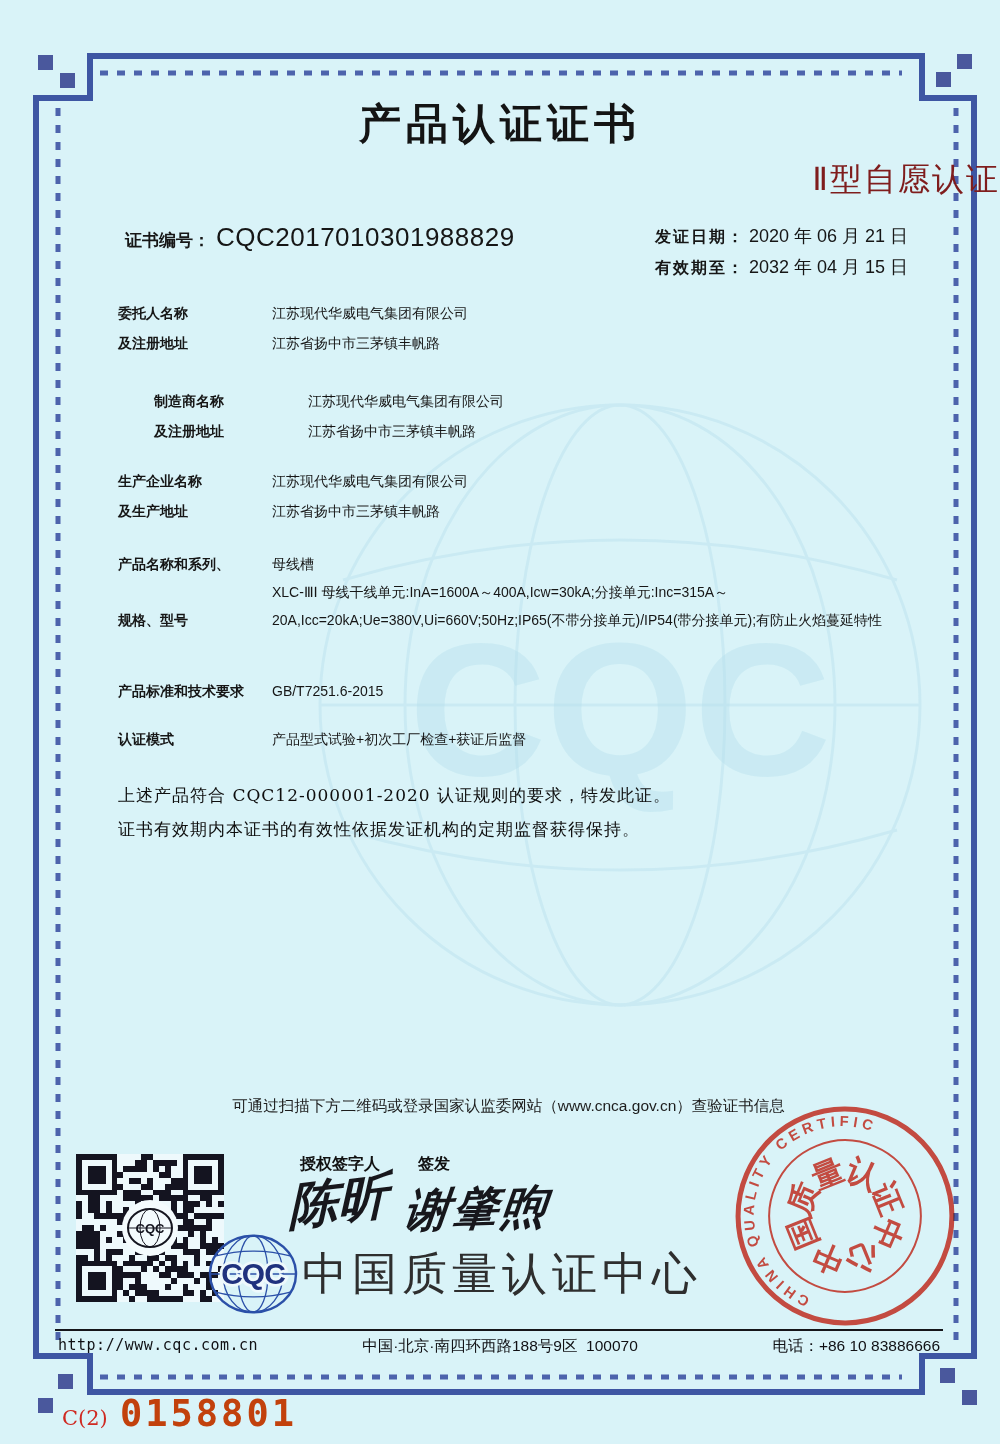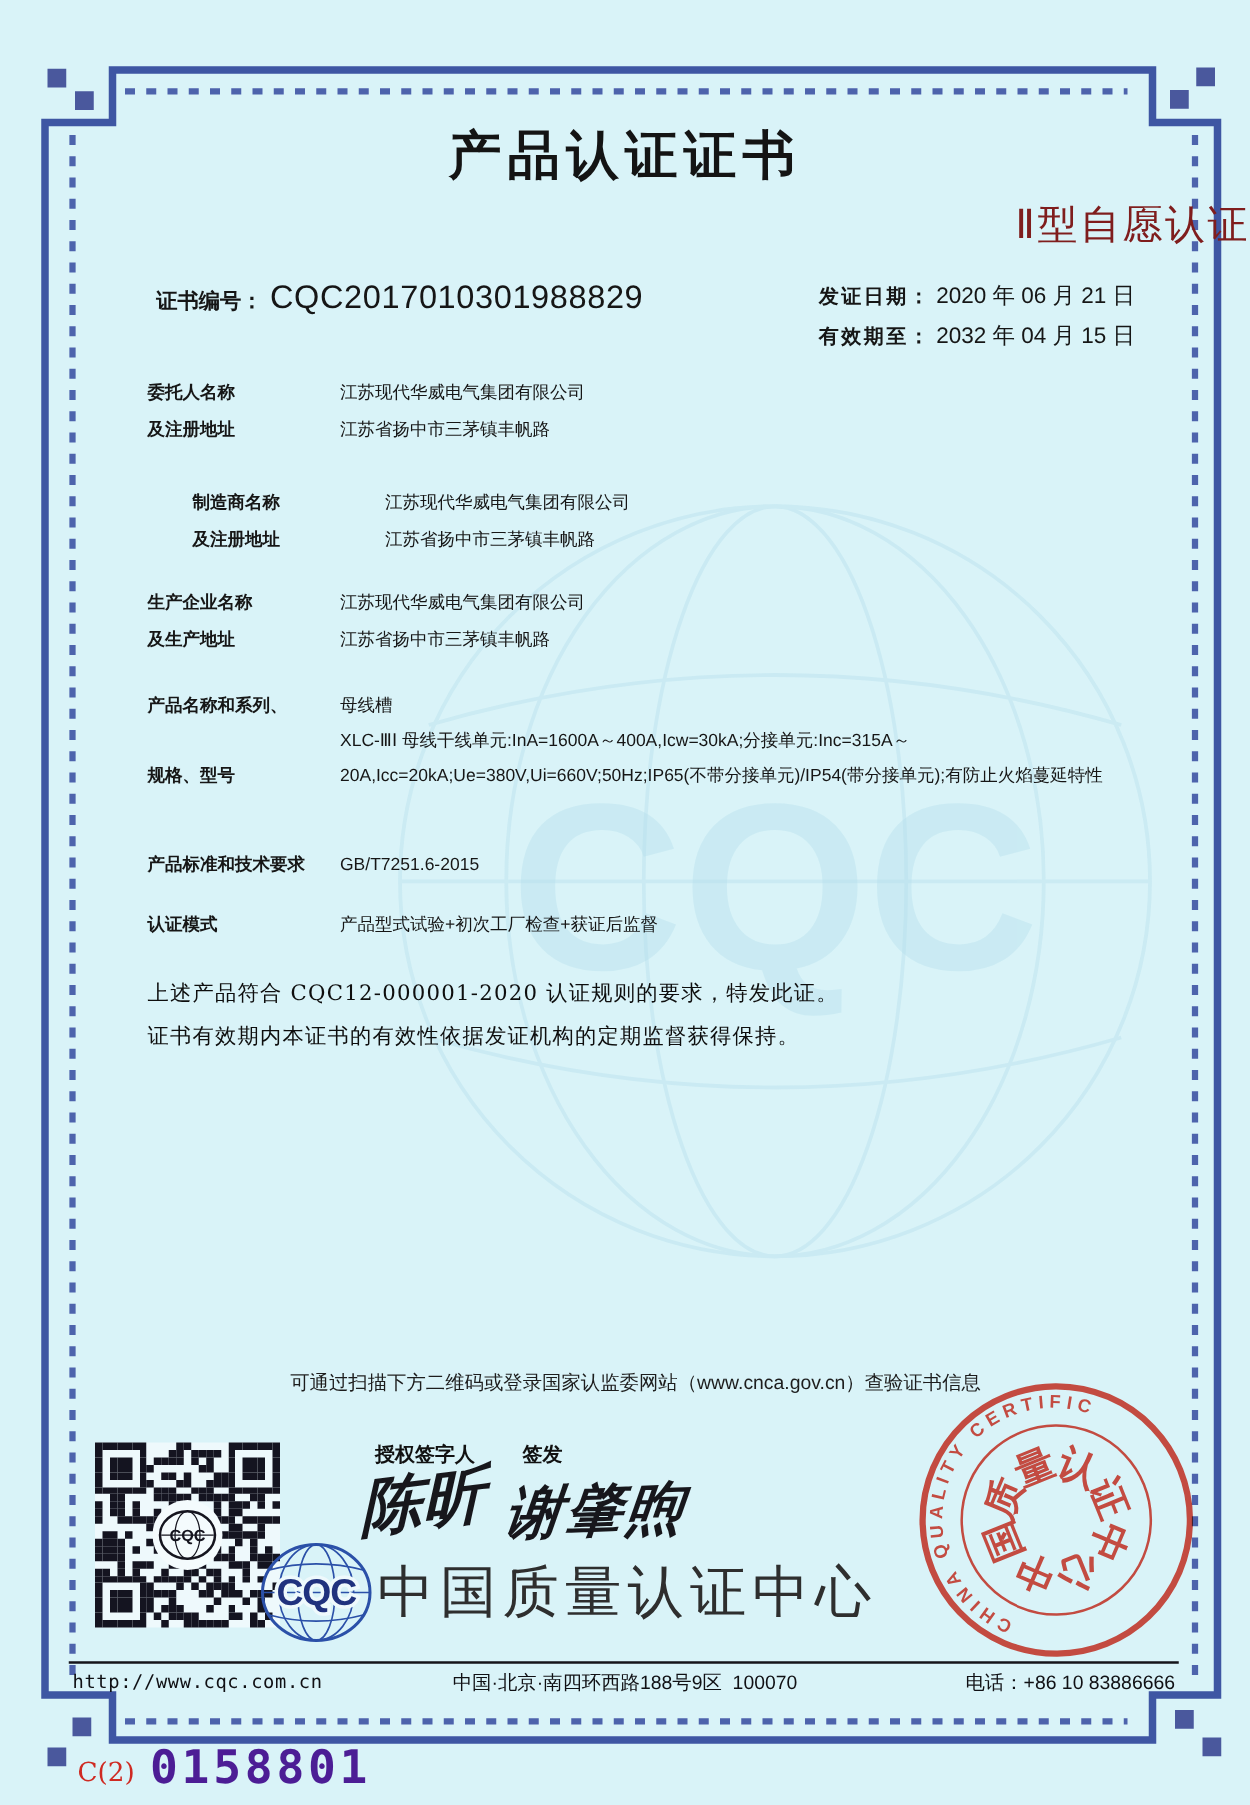--- a/index.html
+++ b/index.html
@@ -52,21 +52,21 @@
   .stamp{left:729px;top:1100px;width:232px;height:232px;transform:rotate(-22deg);
     opacity:.9;mix-blend-mode:multiply;}
   
   .rule{left:55px;top:1329px;width:888px;height:2px;background:#15151a;}
   .f-web{left:58px;top:1336px;font-family:"DejaVu Sans Mono",monospace;font-size:15px;letter-spacing:.5px;color:#101014;}
   .f-addr{left:0;right:0;top:1336px;text-align:center;font-size:15.5px;color:#101014;white-space:pre;}
   .f-tel{right:60px;top:1336px;font-size:15.5px;color:#101014;}
   
   .ser-pre{left:62px;top:1406px;font-family:"DejaVu Serif",serif;font-size:21px;color:#cf2a22;}
   .ser-num{left:120px;top:1392px;font-family:"DejaVu Sans Mono",monospace;font-weight:700;
-    font-size:37px;letter-spacing:3px;color:#4c1d95;}
+    font-size:37px;letter-spacing:3px;color:#c2410c;}
 </style>
 </head>
 <body>
 
 <div class="page">
 
   <svg class="abs" style="left:295px;top:380px;" width="650" height="650" viewBox="0 0 650 650">
     <g fill="none" stroke="#bfe4ef" stroke-width="3" opacity="0.55">
       <circle cx="325" cy="325" r="300"></circle>
       <ellipse cx="325" cy="325" rx="215" ry="300"></ellipse>

